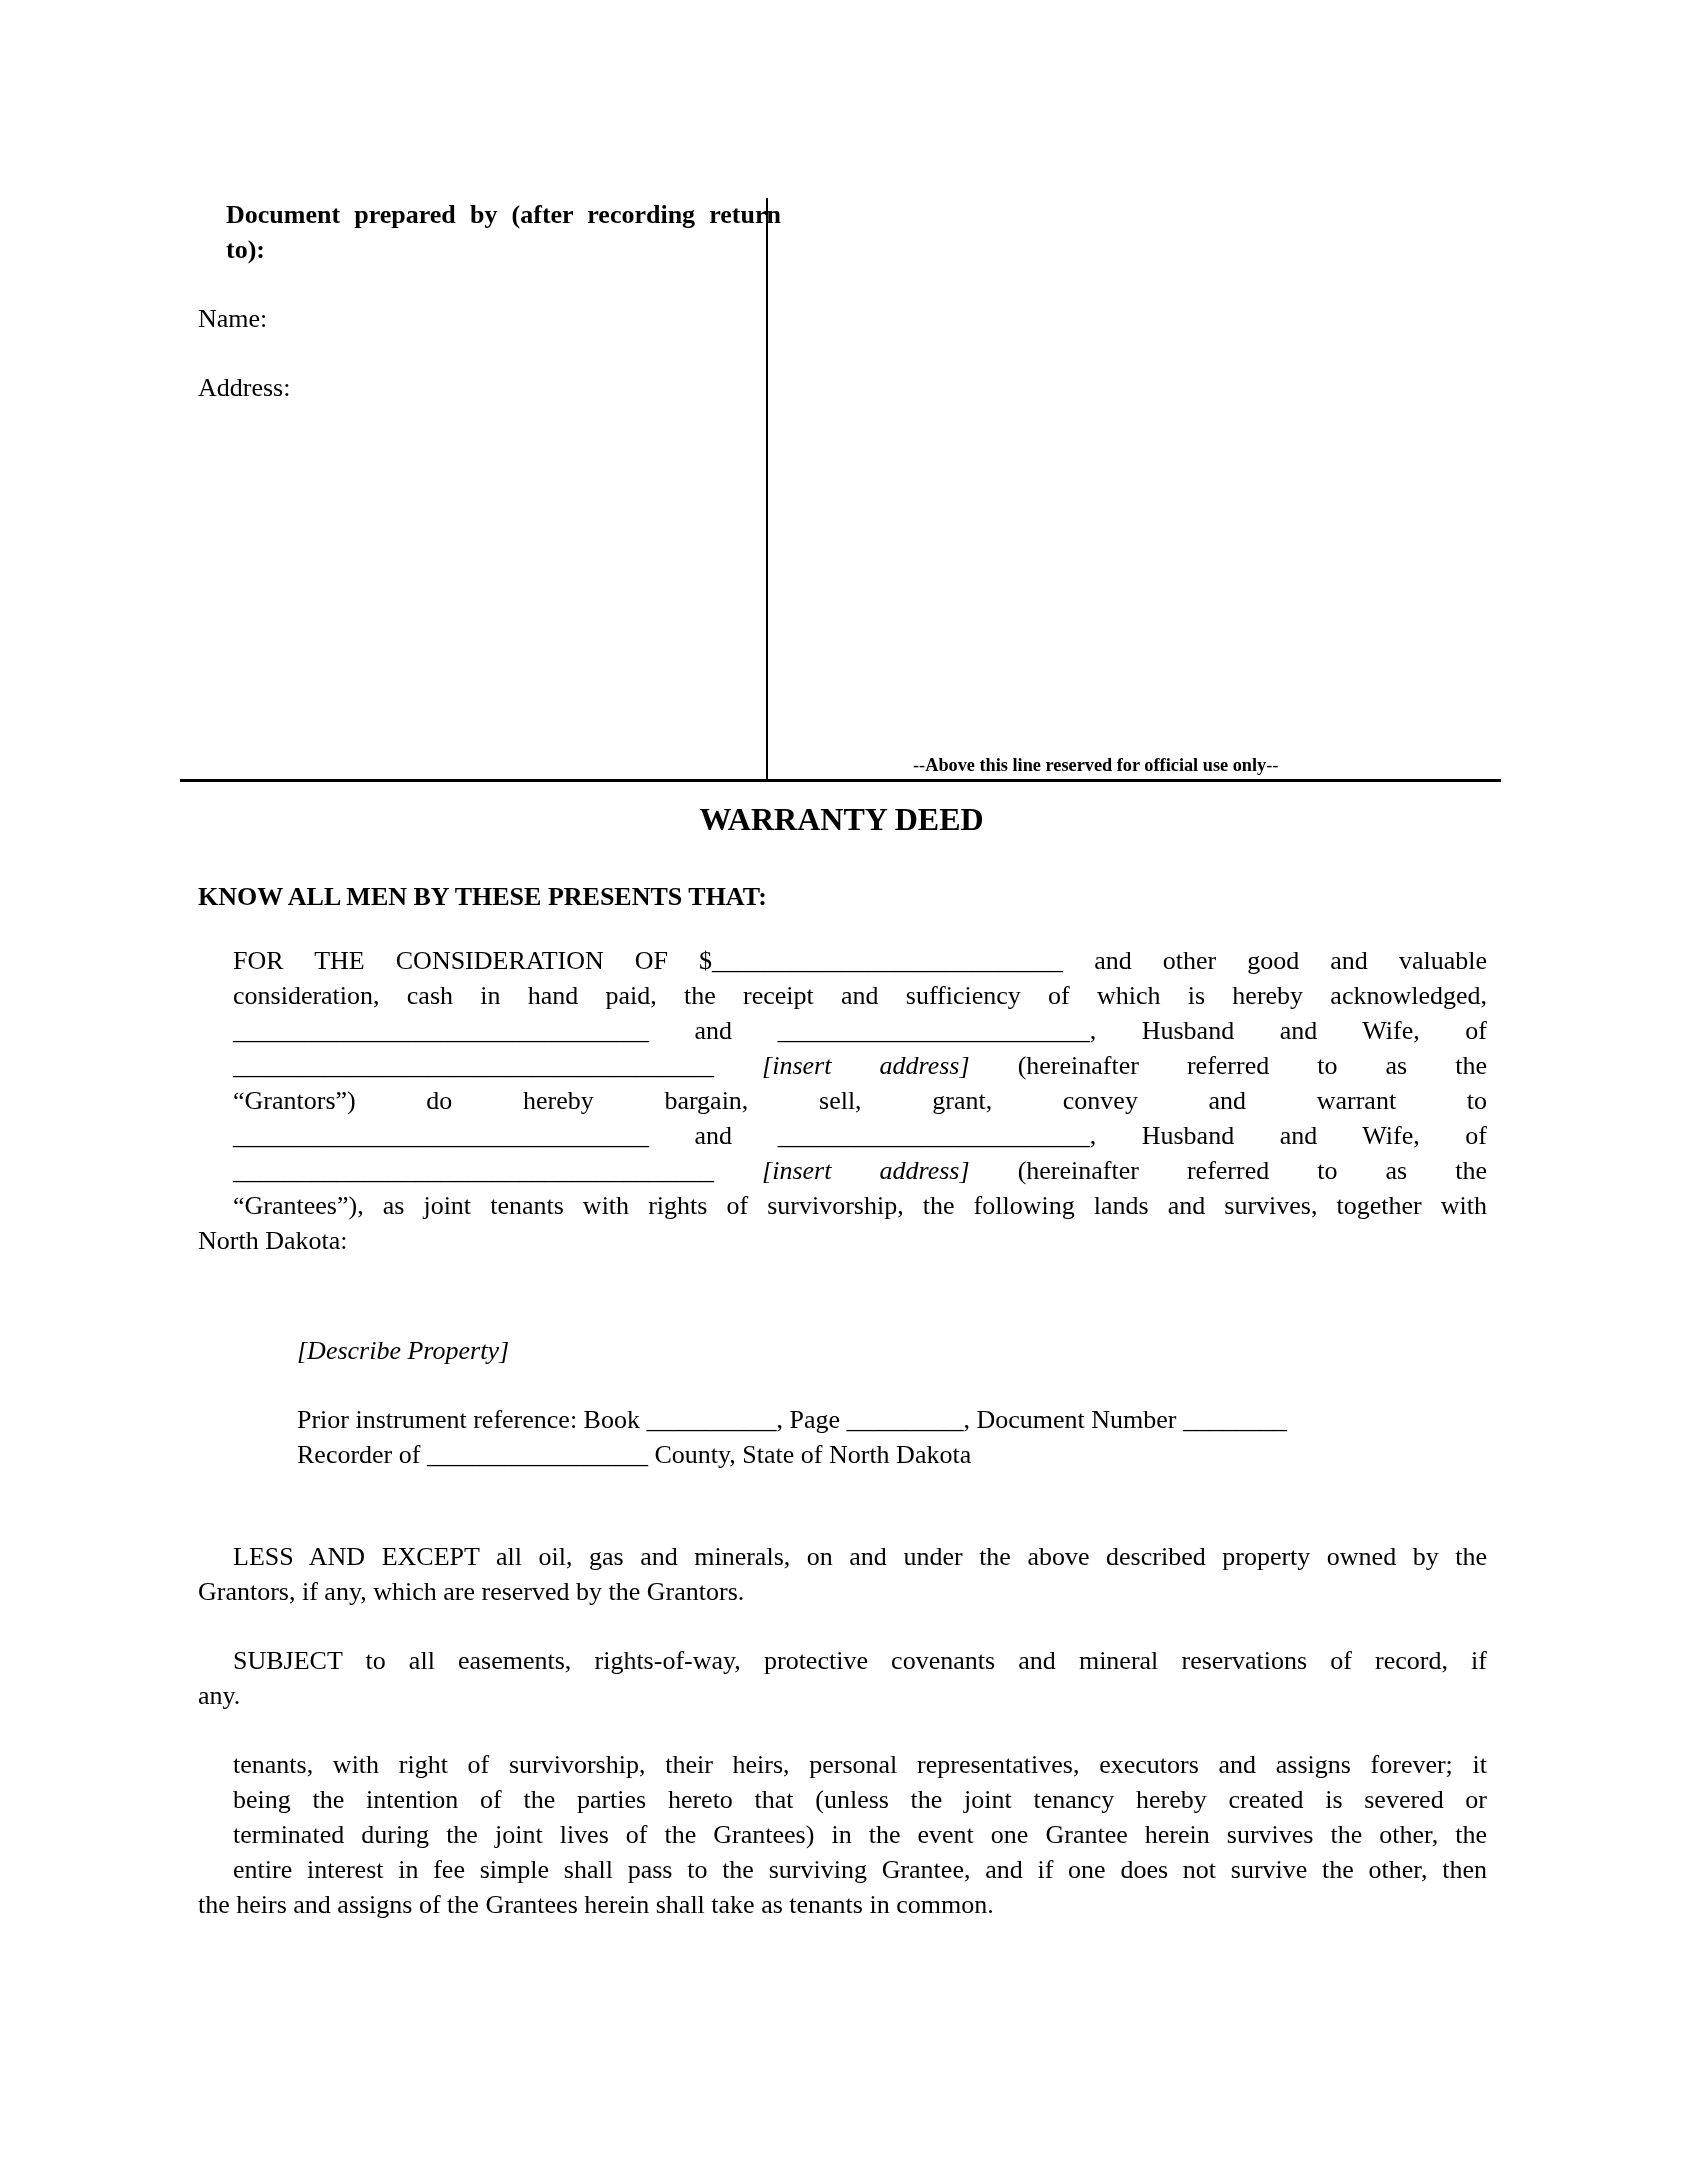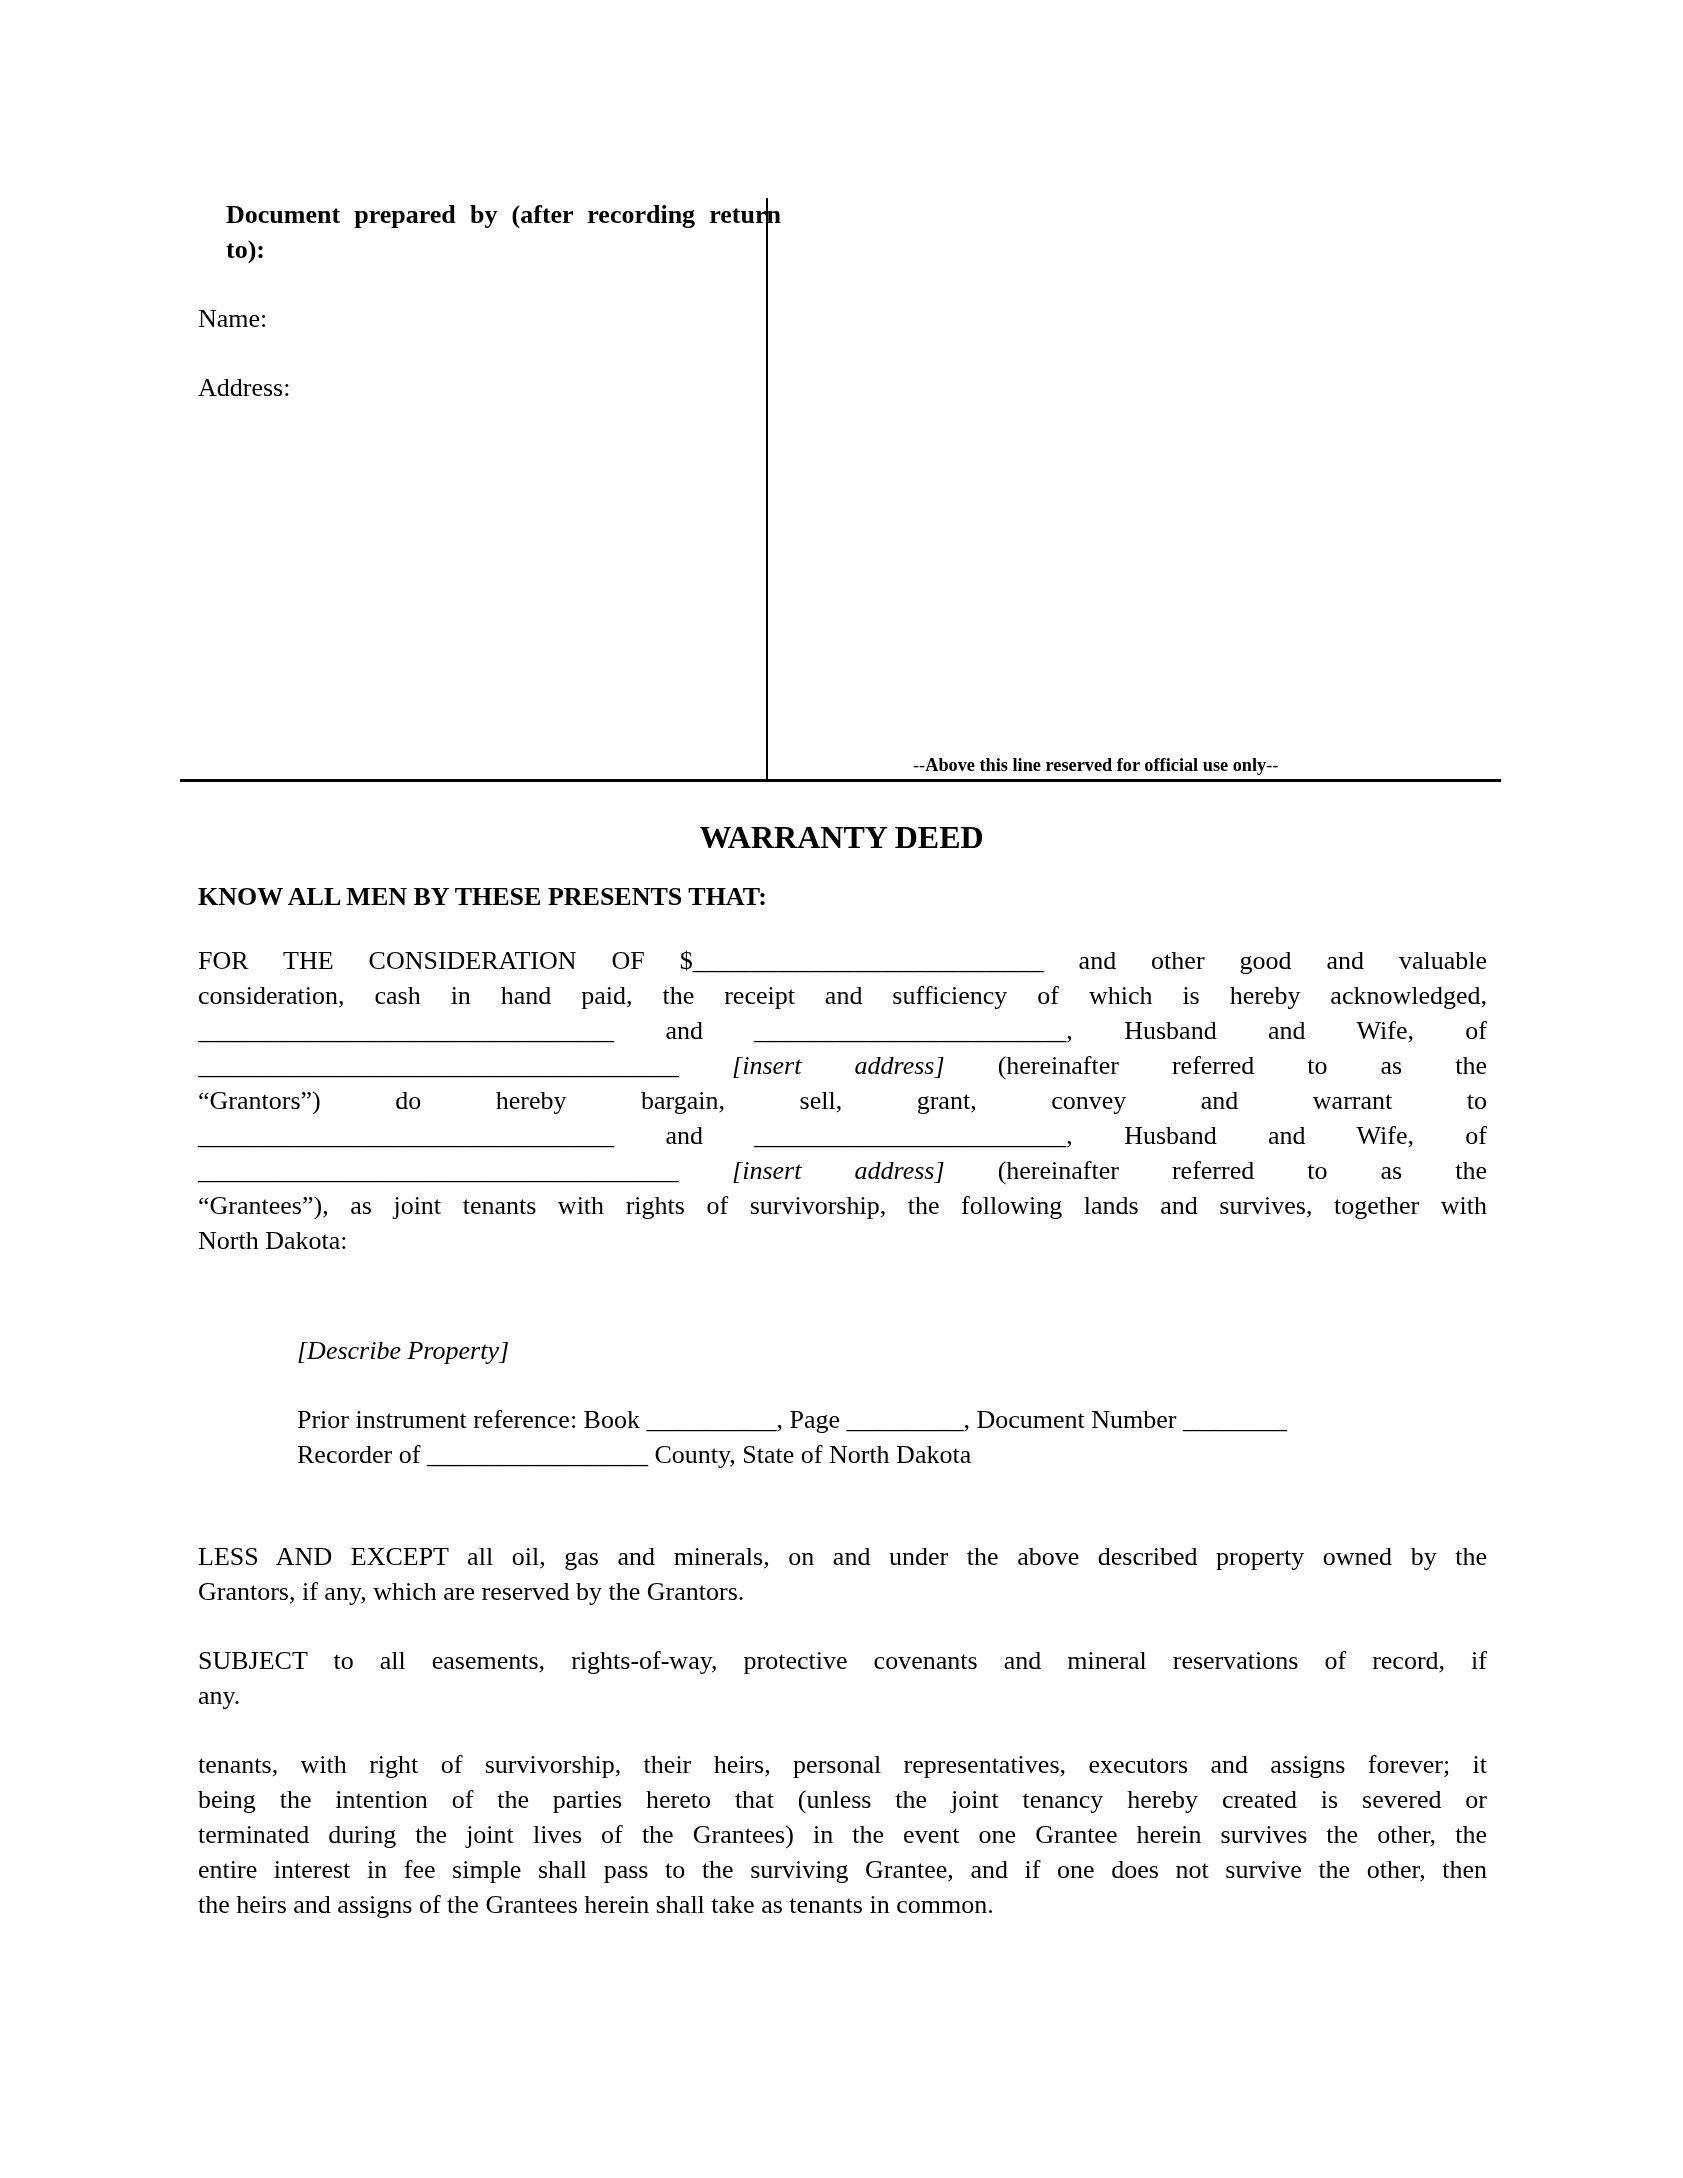--- a/index.html
+++ b/index.html
@@ -6,26 +6,26 @@
   body { width:1683px; height:2178px; position:relative; overflow:hidden;
          font-family:"Liberation Serif", "DejaVu Serif", serif; color:#000; }
   .abs { position:absolute; }
   .txt { font-size:26px; line-height:35px; }
   .justlast { text-align:justify; }
   .prep { left:198px; top:197px; width:555px; font-weight:bold;margin-left:28px; }
   .vline { left:766px; top:198px; width:2px; height:584px; background:#000; }
   .hline { left:180px; top:779px; width:1321px; height:3px; background:#000; }
   .official { left:913px; top:754px; font-size:18.3px; line-height:22px; white-space:nowrap; }
   .official b { font-weight:bold; }
-  .title { left:0; width:1683px; top:817px; text-align:center; font-weight:bold; font-size:32px; line-height:40px; }
+  .title { left:0; width:1683px; top:799px; text-align:center; font-weight:bold; font-size:32px; line-height:40px; }
   .know { left:198px; top:879px; font-weight:bold; }
   .para { left:198px; width:1289px; }
   .indent { left:297px; }
   .line { display:block; height:35px; white-space:nowrap; }
-  .jl { display:block; height:35px; text-align:justify; text-align-last:justify; }
+  .jl { display:block; height:35px; text-align:justify; text-align-last:justify;margin-left:35px; }
   .it { font-style:italic; }
 </style>
 </head>
 <body>
 
 <div class="abs txt prep justlast">Document prepared by (after recording return to):</div>
 <div class="abs txt" style="left:198px; top:301px;">Name:</div>
 <div class="abs txt" style="left:198px; top:370px;">Address:</div>
 <div class="abs vline"></div>
 <div class="abs official"><span>--</span><b>Above this line reserved for official use only</b><span>--</span></div>

